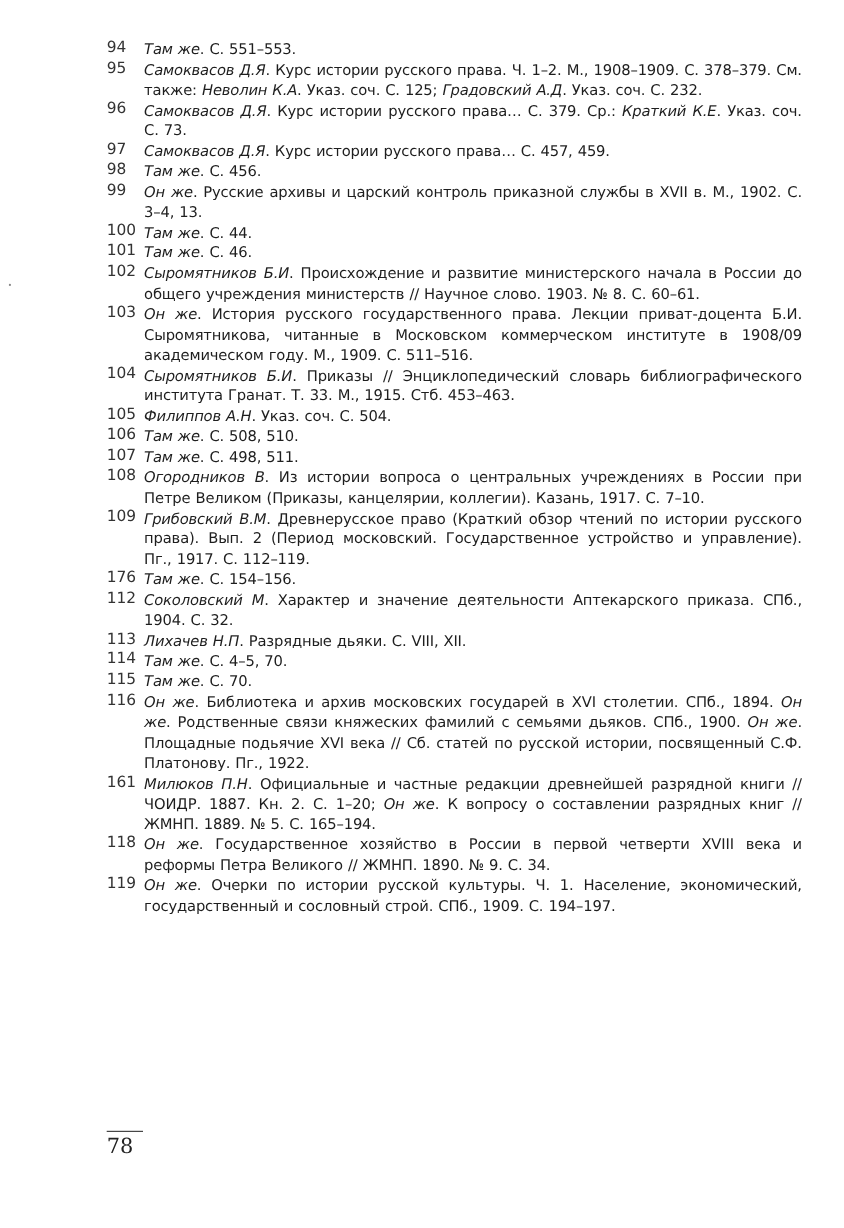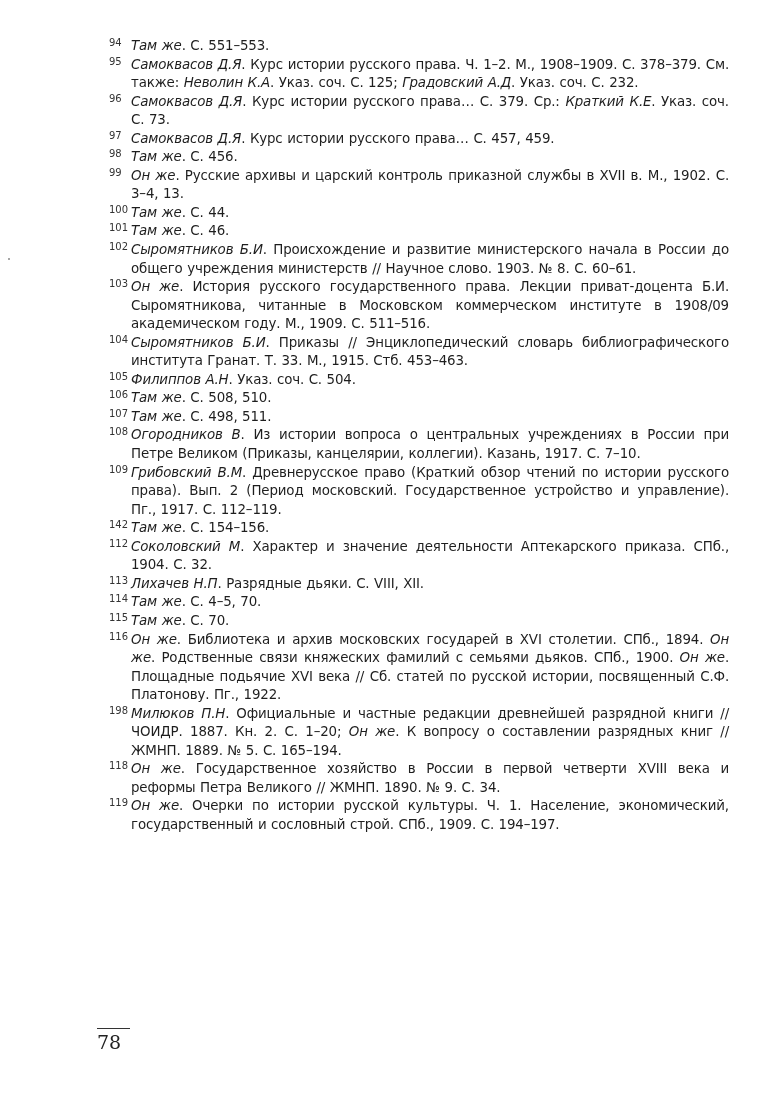--- a/index.html
+++ b/index.html
@@ -1,21 +1,21 @@
 <!DOCTYPE html>
 <html><head>
 <meta charset="utf-8">
 <style>
   html, body { margin: 0; padding: 0; background: #ffffff; }
   body { width: 767px; height: 1116px; position: relative; overflow: hidden;
          font-family: "DejaVu Sans", sans-serif; color: #1e1e1e; }
   .notes { position: absolute; left: 97px; top: 37px; width: 632px; }
   .note { position: relative; padding-left: 34px; font-size: 13.4px; line-height: 18.55px;
           text-align: justify; letter-spacing: -0.15px; word-spacing: 0.5px; }
-  .note .num { position: absolute; left: 12px; top: -1px; font-size: 10px; line-height: 14px;
+  .note .num { position: absolute; left: 0; top: -1px; font-size: 14px; line-height: 14px;
                color: #333; letter-spacing: 0; }
   .note i { font-style: oblique; }
   .rule { position: absolute; left: 97px; top: 1028px; width: 33px; height: 0;
           border-top: 1.5px solid #333; }
   .pagenum { position: absolute; left: 97px; top: 1031px; font-family: "DejaVu Serif", serif;
              font-size: 19px; color: #222; }
   .speck { position: absolute; left: 8px; top: 258px; width: 2px; height: 2px;
            background: #888; border-radius: 50%; }
 </style>
 </head>
@@ -33,25 +33,25 @@
     <div class="note"><span class="num">100</span><i>Там же</i><span>. С. 44.</span></div>
     <div class="note"><span class="num">101</span><i>Там же</i><span>. С. 46.</span></div>
     <div class="note"><span class="num">102</span><i>Сыромятников Б.И</i><span>. Происхождение и развитие министерского начала в России до общего учреждения министерств // Научное слово. 1903. № 8. С. 60–61.</span></div>
     <div class="note"><span class="num">103</span><i>Он же</i><span>. История русского государственного права. Лекции приват-доцента Б.И. Сыромятникова, читанные в Московском коммерческом институте в 1908/09 академическом году. М., 1909. С. 511–516.</span></div>
     <div class="note"><span class="num">104</span><i>Сыромятников Б.И</i><span>. Приказы // Энциклопедический словарь библиографического института Гранат. Т. 33. М., 1915. Стб. 453–463.</span></div>
     <div class="note"><span class="num">105</span><i>Филиппов А.Н</i><span>. Указ. соч. С. 504.</span></div>
     <div class="note"><span class="num">106</span><i>Там же</i><span>. С. 508, 510.</span></div>
     <div class="note"><span class="num">107</span><i>Там же</i><span>. С. 498, 511.</span></div>
     <div class="note"><span class="num">108</span><i>Огородников В</i><span>. Из истории вопроса о центральных учреждениях в России при Петре Великом (Приказы, канцелярии, коллегии). Казань, 1917. С. 7–10.</span></div>
     <div class="note"><span class="num">109</span><i>Грибовский В.М</i><span>. Древнерусское право (Краткий обзор чтений по истории русского права). Вып. 2 (Период московский. Государственное устройство и управление). Пг., 1917. С. 112–119.</span></div>
-    <div class="note"><span class="num">142</span><i>Там же</i><span>. С. 154–156.</span></div>
+    <div class="note"><span class="num">176</span><i>Там же</i><span>. С. 154–156.</span></div>
     <div class="note"><span class="num">112</span><i>Соколовский М</i><span>. Характер и значение деятельности Аптекарского приказа. СПб., 1904. С. 32.</span></div>
     <div class="note"><span class="num">113</span><i>Лихачев Н.П</i><span>. Разрядные дьяки. С. VIII, XII.</span></div>
     <div class="note"><span class="num">114</span><i>Там же</i><span>. С. 4–5, 70.</span></div>
     <div class="note"><span class="num">115</span><i>Там же</i><span>. С. 70.</span></div>
     <div class="note"><span class="num">116</span><i>Он же</i><span>. Библиотека и архив московских государей в XVI столетии. СПб., 1894. </span><i>Он же</i><span>. Родственные связи княжеских фамилий с семьями дьяков. СПб., 1900. </span><i>Он же</i><span>. Площадные подьячие XVI века // Сб. статей по русской истории, посвященный С.Ф. Платонову. Пг., 1922.</span></div>
-    <div class="note"><span class="num">198</span><i>Милюков П.Н</i><span>. Официальные и частные редакции древнейшей разрядной книги // ЧОИДР. 1887. Кн. 2. С. 1–20; </span><i>Он же</i><span>. К вопросу о составлении разрядных книг // ЖМНП. 1889. № 5. С. 165–194.</span></div>
+    <div class="note"><span class="num">161</span><i>Милюков П.Н</i><span>. Официальные и частные редакции древнейшей разрядной книги // ЧОИДР. 1887. Кн. 2. С. 1–20; </span><i>Он же</i><span>. К вопросу о составлении разрядных книг // ЖМНП. 1889. № 5. С. 165–194.</span></div>
     <div class="note"><span class="num">118</span><i>Он же</i><span>. Государственное хозяйство в России в первой четверти XVIII века и реформы Петра Великого // ЖМНП. 1890. № 9. С. 34.</span></div>
     <div class="note"><span class="num">119</span><i>Он же</i><span>. Очерки по истории русской культуры. Ч. 1. Население, экономический, государственный и сословный строй. СПб., 1909. С. 194–197.</span></div>
   </div>
 
 <div class="rule"></div>
 <div class="pagenum">78</div>
 
 </body></html>

